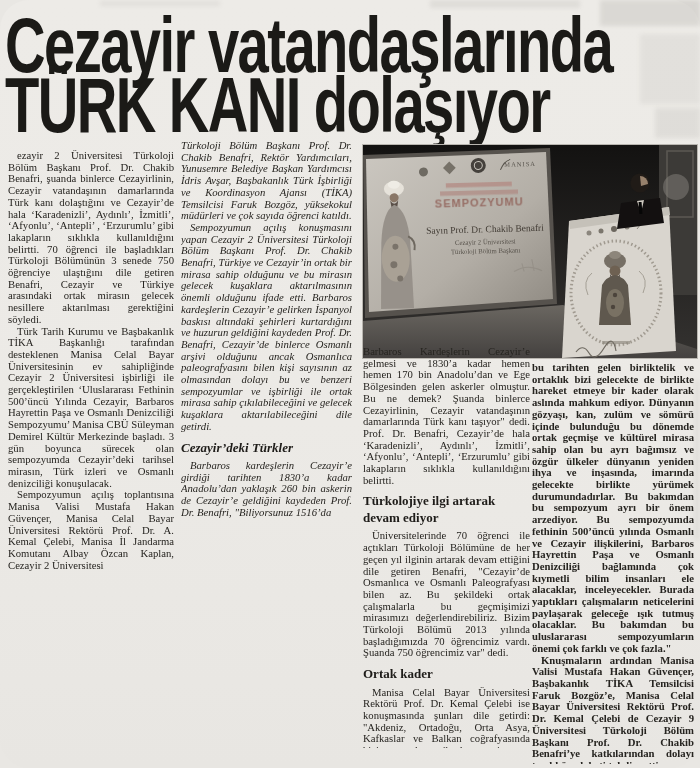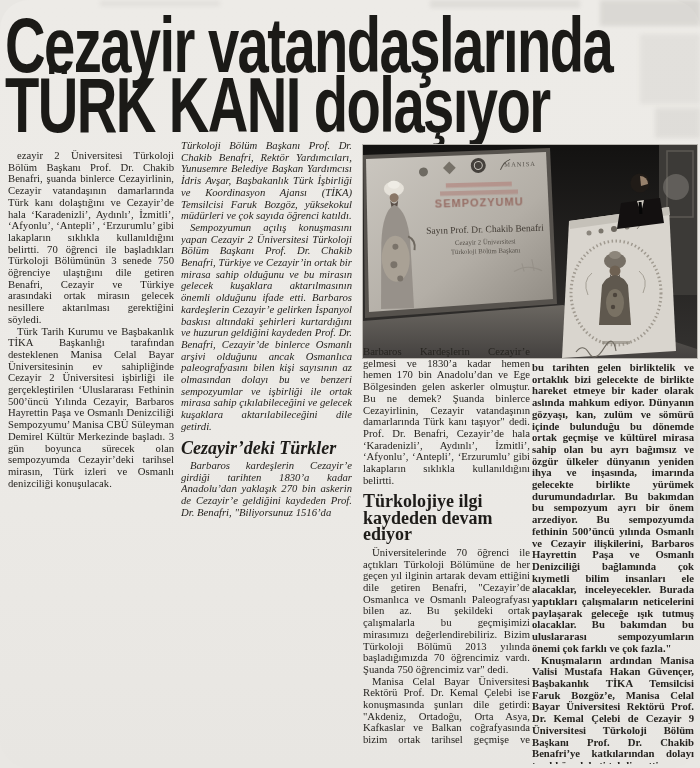--- a/index.html
+++ b/index.html
@@ -8,21 +8,21 @@
   
   .hl{position:absolute;left:5px;margin:0;font-family:"Liberation Sans","DejaVu Sans",sans-serif;font-weight:700;color:#1b1a17;white-space:nowrap;letter-spacing:-2px;line-height:1;transform:scale(0.78,1.08);transform-origin:top left;}
   .hl.l1{top:6px;font-size:72px;}
   .hl.l2{top:66px;font-size:72px;}
   
   .ghost{position:absolute;background:#8a8882;filter:blur(2px);pointer-events:none;}
   
   .col{position:absolute;font-size:10.7px;line-height:11.7px;}
   .col p{margin:0;text-align:justify;}
   .col p.ind{text-indent:9px;}
-  .subhead{font-family:"Liberation Serif","DejaVu Serif",serif;font-weight:700;color:#1e1c19;margin:7px 0 4px 0;font-size:18px;line-height:16.5px;text-align:left;}
+  .subhead{font-family:"Liberation Serif","DejaVu Serif",serif;font-weight:700;color:#1e1c19;margin:7px 0 4px 0;font-size:13px;line-height:16.5px;text-align:left;}
   .col1{left:8px;top:140px;width:166px;height:424px;overflow:hidden;margin-top:10px;}
   .col2{left:181px;top:140px;width:171px;height:430px;overflow:hidden;font-style:italic;}
   .col3{left:363px;top:346px;width:167px;height:402px;overflow:hidden;}
   .col4{left:532px;top:362px;width:162px;height:402px;overflow:hidden;font-weight:bold;}
   
   .photo{position:absolute;left:363px;top:145px;width:334px;height:213px;margin:0;background:#1b1a19;outline:1px solid #b9b6b0;}
   .photo svg{display:block;width:100%;height:100%;}
 </style>
 </head>
 <body>
@@ -36,27 +36,28 @@
   <div class="ghost" style="left:655px;top:108px;width:45px;height:30px;opacity:.13;"></div>
   <div class="ghost" style="left:694px;top:380px;width:6px;height:160px;opacity:.10;"></div>
   <div class="ghost" style="left:340px;top:300px;width:8px;height:90px;opacity:.06;"></div>
 
   <h1 class="hl l1">Cezayir vatandaşlarında</h1>
   <h1 class="hl l2">TÜRK KANI dolaşıyor</h1>
 
   <div class="col col1">
     <p class="ind">ezayir 2 Üniversitesi Türkoloji Bölüm Başkanı Prof. Dr. Chakib Benafri, şuanda binlerce Cezayirlinin, Cezayir vatandaşının damarlarında Türk kanı dolaştığını ve Cezayir’de hala ‘Karadenizli’, Aydınlı’, İzmitli’, ‘Afyonlu’, ‘Antepli’ , ‘Erzurumlu’ gibi lakapların sıklıkla kullanıldığını belirtti. 70 öğrenci ile başladıkları Türkoloji Bölümünün 3 senede 750 öğrenciye ulaştığını dile getiren Benafri, Cezayir ve Türkiye arasındaki ortak mirasın gelecek nesillere aktarılması gerektiğini söyledi.</p>
     <p class="ind">Türk Tarih Kurumu ve Başbakanlık TİKA Başkanlığı tarafından desteklenen Manisa Celal Bayar Üniversitesinin ev sahipliğinde Cezayir 2 Üniversitesi işbirliği ile gerçekleştirilen ‘Uluslararası Fethinin 500’üncü Yılında Cezayir, Barbaros Hayrettin Paşa ve Osmanlı Denizciliği Sempozyumu’ Manisa CBÜ Süleyman Demirel Kültür Merkezinde başladı. 3 gün boyunca sürecek olan sempozyumda Cezayir’deki tarihsel mirasın, Türk izleri ve Osmanlı denizciliği konuşulacak.</p>
+    <p class="ind">Sempozyumun açılış toplantısına Manisa Valisi Mustafa Hakan Güvençer, Manisa Celal Bayar Üniversitesi Rektörü Prof. Dr. A. Kemal Çelebi, Manisa İl Jandarma Komutanı Albay Özcan Kaplan, Cezayir 2 Üniversitesi</p>
   </div>
 
   <div class="col col2">
     <p>Türkoloji Bölüm Başkanı Prof. Dr. Chakib Benafri, Rektör Yardımcıları, Yunusemre Belediye Başkan Yardımcısı İdris Avşar, Başbakanlık Türk İşbirliği ve Koordinasyon Ajansı (TİKA) Temsilcisi Faruk Bozgöz, yüksekokul müdürleri ve çok sayıda öğrenci katıldı.</p>
     <p class="ind">Sempozyumun açılış konuşmasını yapan Cezayir 2 Üniversitesi Türkoloji Bölüm Başkanı Prof. Dr. Chakib Benafri, Türkiye ve Cezayir’in ortak bir mirasa sahip olduğunu ve bu mirasın gelecek kuşaklara aktarılmasının önemli olduğunu ifade etti. Barbaros kardeşlerin Cezayir’e gelirken İspanyol baskısı altındaki şehirleri kurtardığını ve huzurun geldiğini kaydeden Prof. Dr. Benafri, Cezayir’de binlerce Osmanlı arşivi olduğunu ancak Osmanlıca paleografyasını bilen kişi sayısının az olmasından dolayı bu ve benzeri sempozyumlar ve işbirliği ile ortak mirasa sahip çıkılabileceğini ve gelecek kuşaklara aktarılabileceğini dile getirdi.</p>
     <h3 class="subhead">Cezayir’deki Türkler</h3>
-    <p class="ind">Barbaros kardeşlerin Cezayir’e girdiği tarihten 1830’a kadar Anadolu’dan yaklaşık 270 bin askerin de Cezayir’e geldiğini kaydeden Prof. Dr. Benafri, "Biliyorsunuz 1516’da</p>
+    <p class="ind">Barbaros kardeşlerin Cezayir’e girdiği tarihten 1830’a kadar Anadolu’dan yaklaşık 260 bin askerin de Cezayir’e geldiğini kaydeden Prof. Dr. Benafri, "Biliyorsunuz 1516’da</p>
   </div>
 
   <figure class="photo">
     <svg viewBox="0 0 334 213" xmlns="http://www.w3.org/2000/svg">
       <defs>
         <linearGradient id="gBg" x1="0" y1="0" x2="0" y2="1">
           <stop offset="0" stop-color="#131211"></stop>
             <stop offset="1" stop-color="#343230"></stop>
         </linearGradient>
         <linearGradient id="gScr" x1="0" y1="0" x2="1" y2="1">
@@ -148,22 +149,23 @@
         <path d="M277,31 a8,8 0 0 1 8,8 l-7,2 Z" fill="#97816c"></path>
         <path d="M258,58 L297,53 L301,78 L254,84 Z" fill="#131010"></path>
         <polygon points="274,56 281,55 278,68" fill="#cfcac1"></polygon>
         <rect x="276" y="57" width="3" height="12" transform="rotate(-4 277 63)" fill="#060606"></rect>
       </g>
     </svg>
   </figure>
 
   <div class="col col3">
     <p>Barbaros Kardeşlerin Cezayir’e gelmesi ve 1830’a kadar hemen hemen 170 bin Anadolu’dan ve Ege Bölgesinden gelen askerler olmuştur. Bu ne demek? Şuanda binlerce Cezayirlinin, Cezayir vatandaşının damarlarında Türk kanı taşıyor" dedi. Prof. Dr. Benafri, Cezayir’de hala ‘Karadenizli’, Aydınlı’, İzmitli’, ‘Afyonlu’, ‘Antepli’, ‘Erzurumlu’ gibi lakapların sıklıkla kullanıldığını belirtti.</p>
-    <h3 class="subhead">Türkolojiye ilgi kaydeden devam ediyor</h3>
+    <h3 class="subhead">Türkolojiye ilgi artarak devam ediyor</h3>
     <p class="ind">Üniversitelerinde 70 öğrenci ile açtıkları Türkoloji Bölümüne de her geçen yıl ilginin artarak devam ettiğini dile getiren Benafri, "Cezayir’de Osmanlıca ve Osmanlı Paleografyası bilen az. Bu şekildeki ortak çalışmalarla bu geçmişimizi mirasımızı değerlendirebiliriz. Bizim Türkoloji Bölümü 2013 yılında başladığımızda 70 öğrencimiz vardı. Şuanda 750 öğrencimiz var" dedi.</p>
+    <h3 class="subhead">Ortak kader</h3>
     <p class="ind">Manisa Celal Bayar Üniversitesi Rektörü Prof. Dr. Kemal Çelebi ise konuşmasında şunları dile getirdi: "Akdeniz, Ortadoğu, Orta Asya, Kafkaslar ve Balkan coğrafyasında bizim ortak tarihsel geçmişe ve kültürel mirasa sahip olduğumuz toplum ve devletlerden oluşuyor. Tabiki</p>
   </div>
 
   <div class="col col4">
     <p>bu tarihten gelen birliktelik ve ortaklık bizi gelecekte de birlikte hareket etmeye bir kader olarak aslında mahkum ediyor. Dünyanın gözyaşı, kan, zulüm ve sömürü içinde bulunduğu bu dönemde ortak geçmişe ve kültürel mirasa sahip olan bu ayrı bağımsız ve özgür ülkeler dünyanın yeniden ihya ve inşasında, imarında gelecekte birlikte yürümek durumundadırlar. Bu bakımdan bu sempozyum ayrı bir önem arzediyor. Bu sempozyumda fethinin 500’üncü yılında Osmanlı ve Cezayir ilişkilerini, Barbaros Hayrettin Paşa ve Osmanlı Denizciliği bağlamında çok kıymetli bilim insanları ele alacaklar, inceleyecekler. Burada yaptıkları çalışmaların neticelerini paylaşarak geleceğe ışık tutmuş olacaklar. Bu bakımdan bu uluslararası sempozyumların önemi çok farklı ve çok fazla."</p>
     <p class="ind">Knuşmaların ardından Manisa Valisi Mustafa Hakan Güvençer, Başbakanlık TİKA Temsilcisi Faruk Bozgöz’e, Manisa Celal Bayar Üniversitesi Rektörü Prof. Dr. Kemal Çelebi de Cezayir 9 Üniversitesi Türkoloji Bölüm Başkanı Prof. Dr. Chakib Benafri’ye katkılarından dolayı teşekkür plaketi takdim etti.</p>
     <p class="ind"><span>Manisa Celal Bayar Üniversitesi Süleyman Demirel Kültür Merkezinde başlayan sempozyum 3 Aralık tarihine kadar devam edecek. </span></p>
   </div>
 
 </div>

